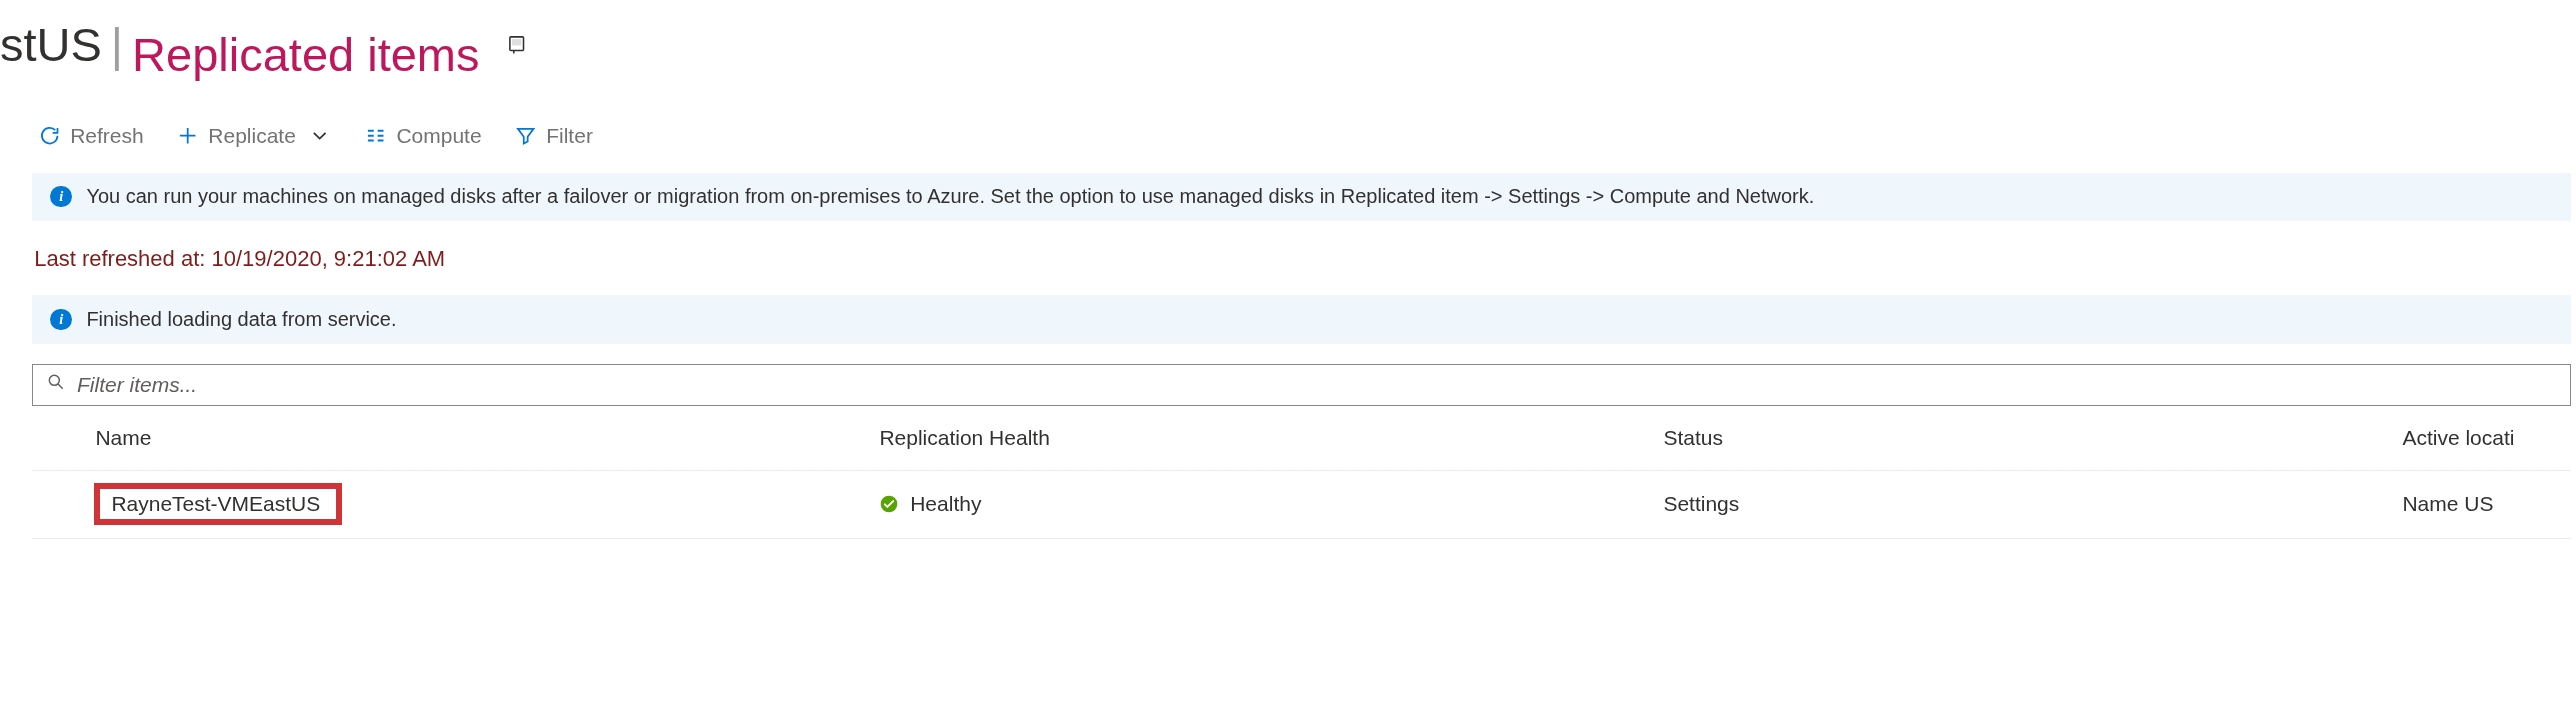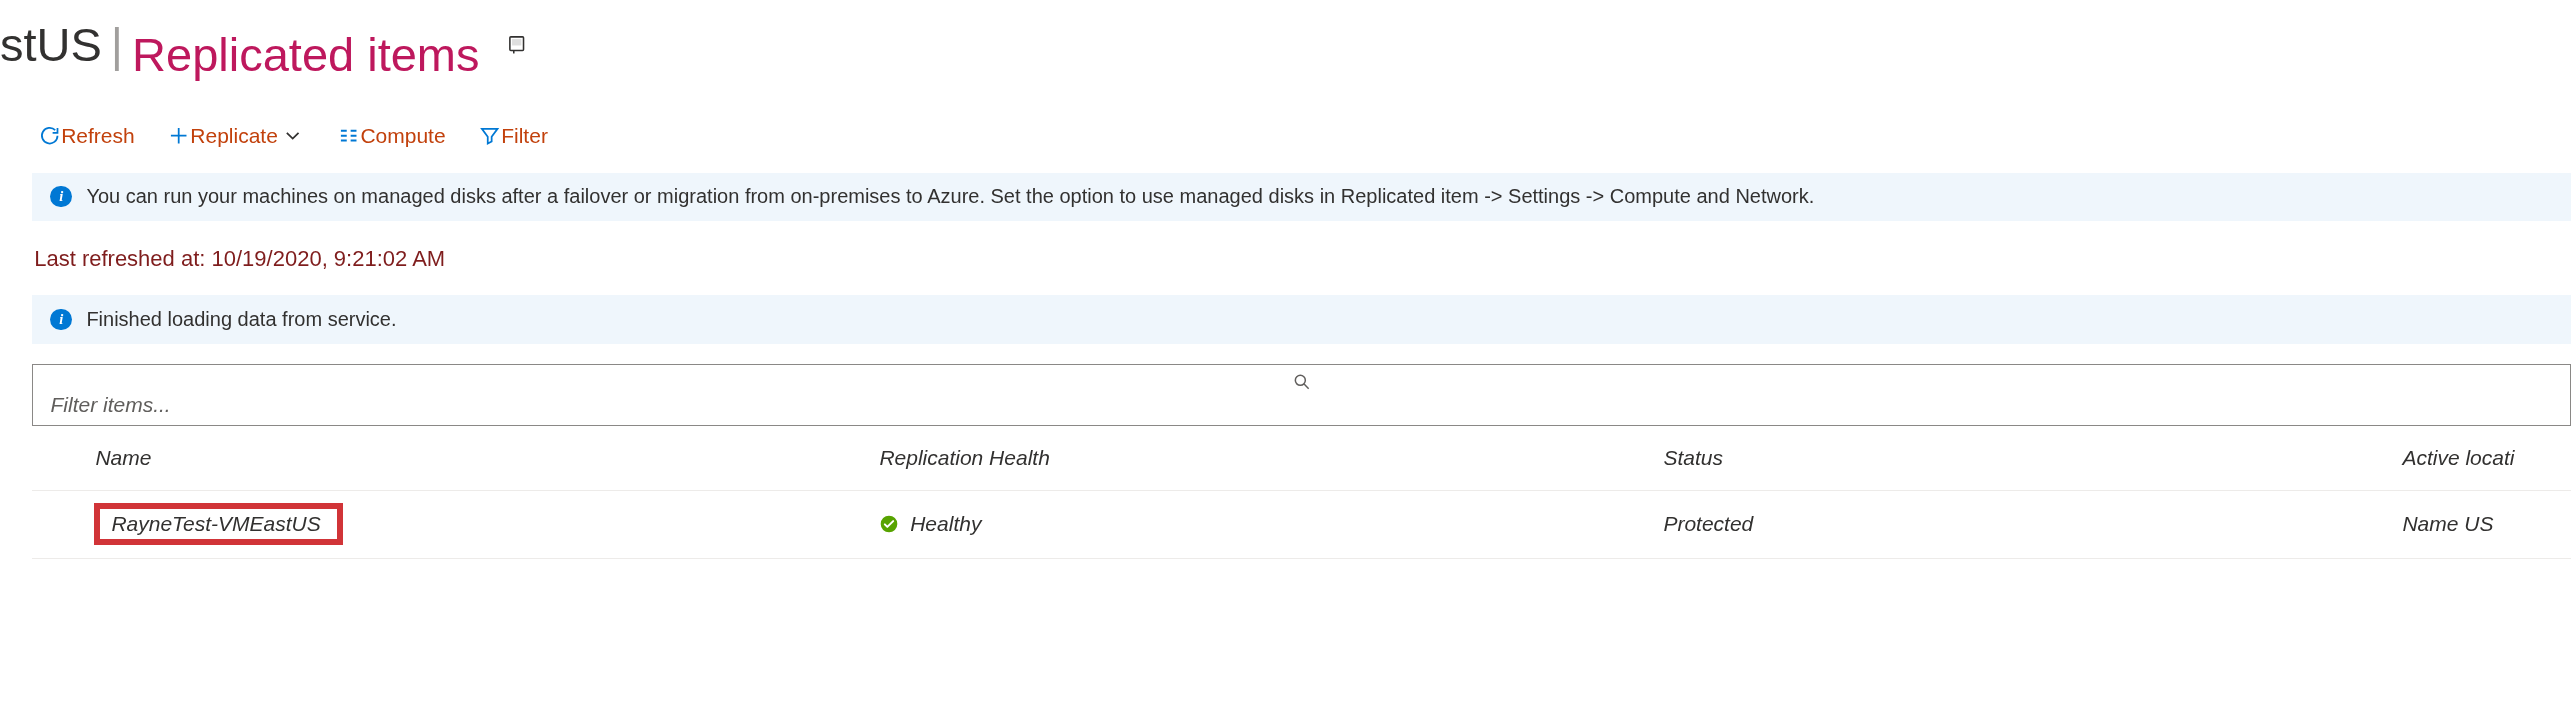--- a/index.html
+++ b/index.html
@@ -49,23 +49,24 @@
   
   .toolbar {
     display: flex;
     align-items: center;
     gap: 25px;
     padding: 9px 7.2px 16px 7.2px;
   }
   .toolbar-btn {
     display: inline-flex;
     align-items: center;
+    gap: 9px;
     background: none;
     border: none;
-    color: #c2410c;
+    color: #737373;
     font-size: 21px;
     cursor: pointer;
     padding: 1.8px 3.6px;
   }
   .toolbar-btn .ticon {
     color: #0078d4;
     display: inline-flex;
   }
   .toolbar-btn svg { width: 23.4px; height: 23.4px; }
   .chev { margin-left: 3.6px; }
@@ -100,23 +101,22 @@
   .last-refreshed {
     font-size: 22px;
     color: #7f1d1d;
     padding: 5.4px 7.2px 16px 7.2px;
   }
 
   .filter-wrap {
     margin: 16px 5.4px 0 5.4px;
     border: 0.9px solid #8a8886;
     display: flex;
-    align-items: center;
+    align-items: flex-start;
     padding: 7.2px 12.6px;
-    flex-direction: column;
   }
   .filter-wrap svg {
     width: 20px; height: 20px;
     color: #605e5c;
     flex-shrink: 0;
   }
   .filter-input {
     border: none;
     outline: none;
     font-size: 21px;
@@ -127,21 +127,20 @@
     background: transparent;
   }
   .filter-input::placeholder {
     color: #605e5c;
     font-style: italic;
   }
 
   
   .grid {
     margin: 0 5.4px;
-    font-style: italic;
   }
   .grid-header, .grid-row {
     display: flex;
     align-items: center;
     border-bottom: 0.9px solid #edebe9;
   }
   .grid-header {
     padding: 20px 0 20px 63px;
     font-size: 21px;
     color: #323130;
@@ -281,19 +280,19 @@
       </div>
       <div class="col-health">
         <span class="health-dot">
           <svg viewBox="0 0 24 24">
             <circle cx="12" cy="12" r="10" fill="#57a300"></circle>
             <path d="M7 12.5l3 3 7-7" stroke="#ffffff" stroke-width="2.4" fill="none" stroke-linecap="round" stroke-linejoin="round"></path>
           </svg>
         </span>
         <span>Healthy</span>
       </div>
-      <div class="col-status">Protected</div>
+      <div class="col-status">Settings</div>
       <div class="col-loc">Name US</div>
     </div>
   </div>
 
 </div>
 
 
 </body></html>

